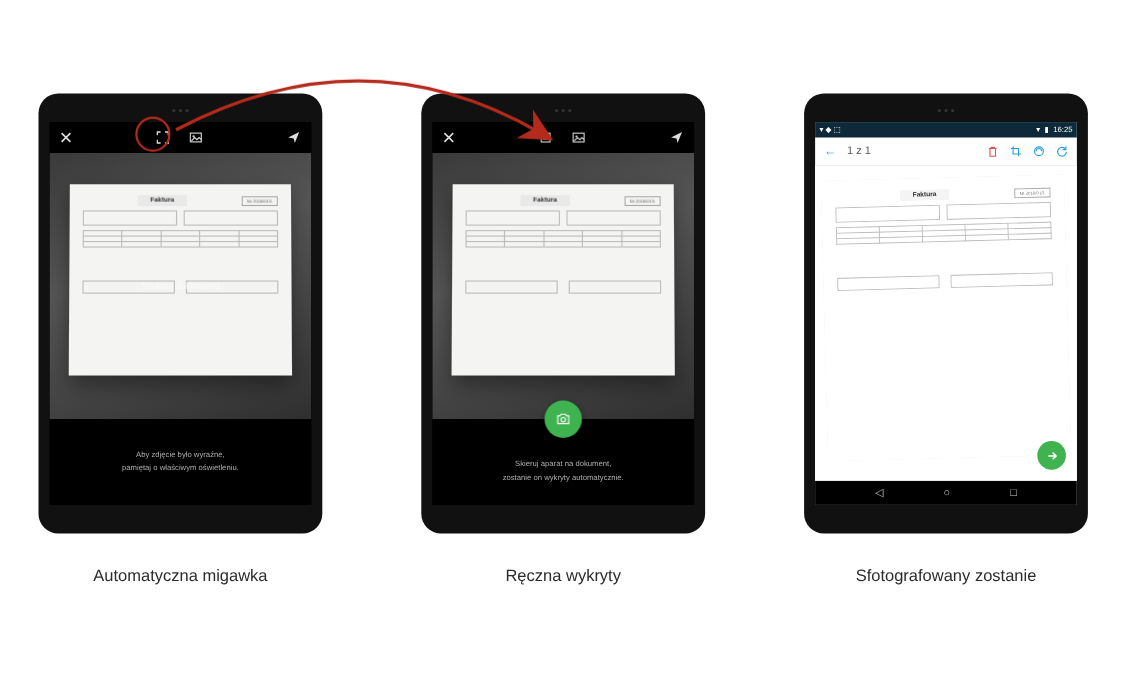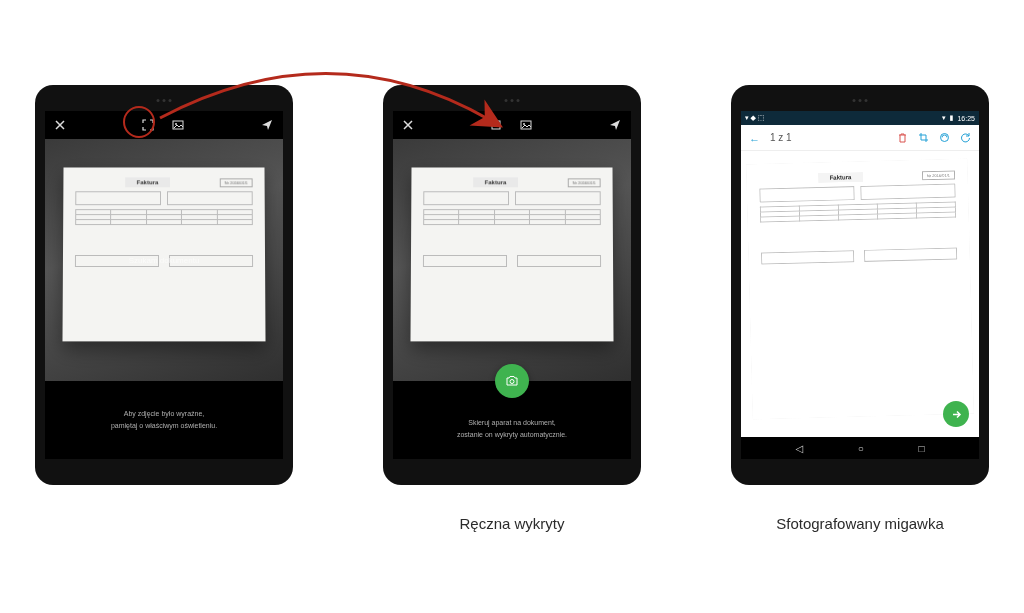--- a/index.html
+++ b/index.html
@@ -365,20 +365,21 @@
                 </div>
             </div>
             <div class="scan-overlay">Szukam dokumentu</div>
           </div>
           <div class="cam-bottom">
             <div class="hint">Aby zdjęcie było wyraźne,</div>
             <div class="hint">pamiętaj o właściwym oświetleniu.</div>
           </div>
         </div>
       </div>
+      <div class="caption">Automatyczna migawka</div>
     </div>
 
     <div class="tablet-col">
       <div class="tablet">
         <div class="tablet-speaker">
             <div class="dot"></div>
             <div class="dot"></div>
             <div class="dot"></div>
           </div>
         <div class="screen">
@@ -556,17 +557,17 @@
                 </svg>
             </div>
           </div>
           <div class="android-nav">
             <span>◁</span>
             <span>○</span>
             <span>□</span>
           </div>
         </div>
       </div>
-      <div class="caption">Sfotografowany migawka</div>
+      <div class="caption">Sfotografowany zostanie</div>
     </div>
 
   </div>
 </div>
 
 </body></html>

